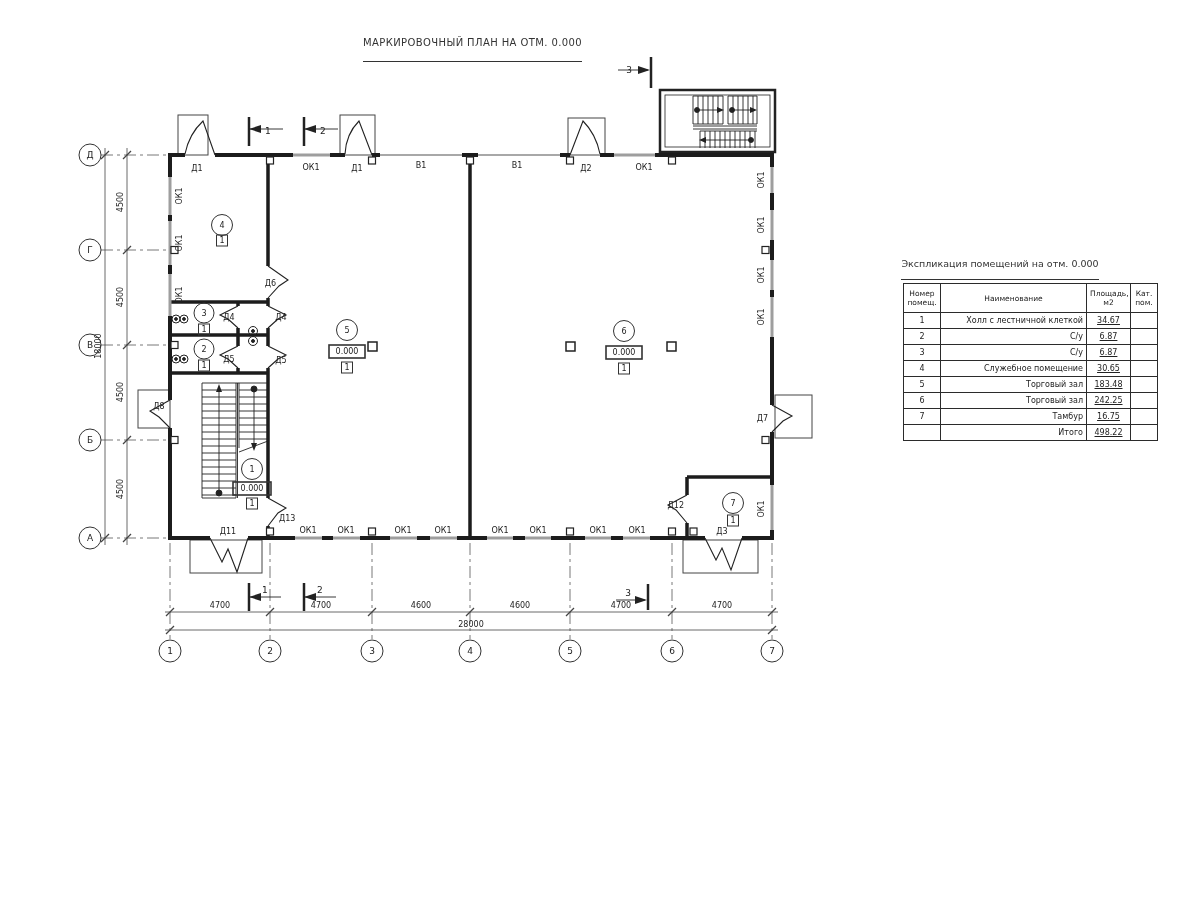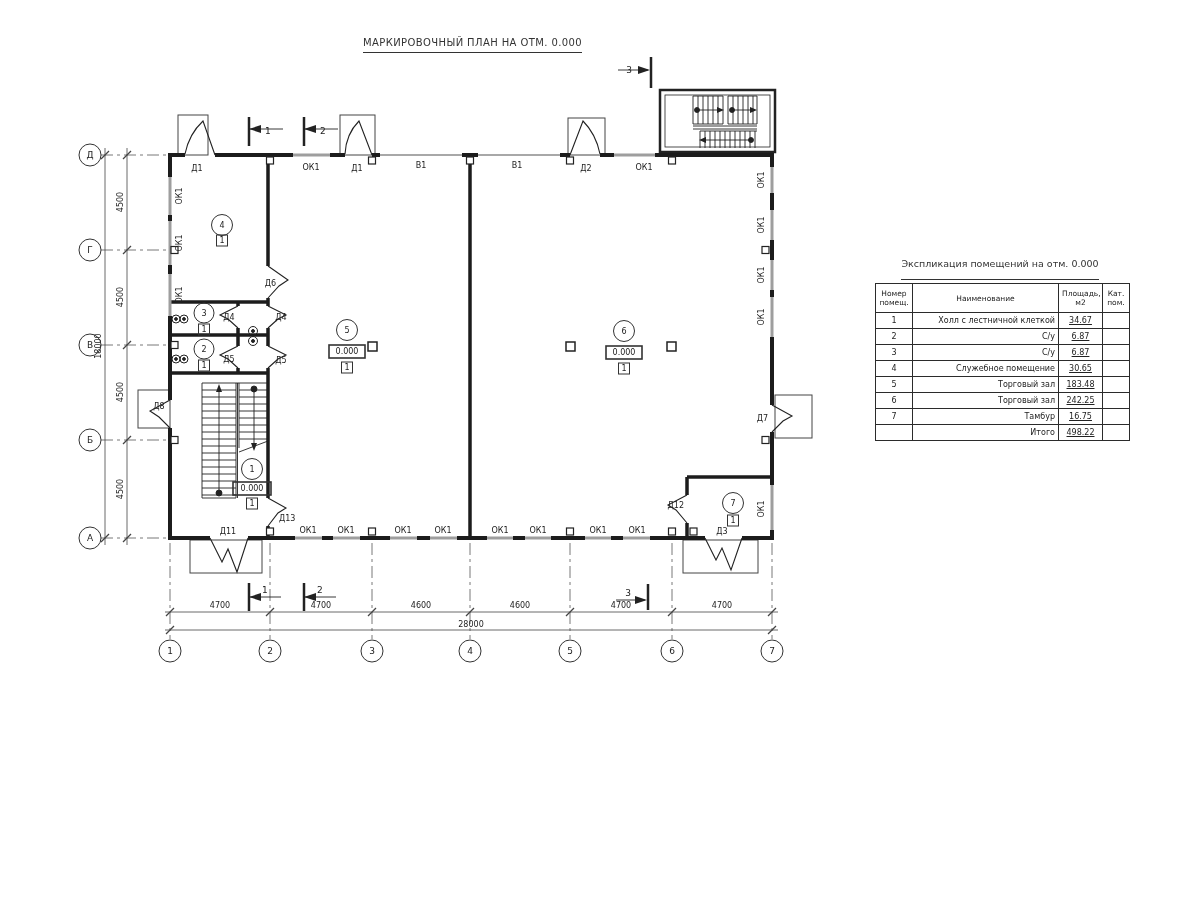--- a/index.html
+++ b/index.html
@@ -1,23 +1,23 @@
 <!DOCTYPE html>
 <html><head>
 <meta charset="utf-8">
 <style>
   html,body{margin:0;padding:0;background:#fff;}
   body{width:1200px;height:900px;position:relative;font-family:"DejaVu Sans",sans-serif;color:#222;}
   .canvas{position:absolute;inset:0;background:#fff;overflow:hidden;}
   svg{position:absolute;left:0;top:0;}
   .plan-title{position:absolute;left:300px;top:37px;width:345px;text-align:center;font-size:10px;letter-spacing:.4px;color:#333;}
-  .plan-title span{border-bottom:1px solid #333;padding-bottom:4px;}
+  .plan-title span{border-bottom:1px solid #333;padding-bottom:13px;}
   .expl-title{position:absolute;left:873px;top:258px;width:254px;text-align:center;font-size:9.5px;color:#333;}
   .expl-title span{border-bottom:1px solid #333;padding-bottom:10px;}
-  .expl-table{position:absolute;left:875px;top:283px;}
+  .expl-table{position:absolute;left:903px;top:283px;}
   .expl-table table{border-collapse:collapse;table-layout:fixed;width:254px;font-size:8px;color:#222;border:1.5px solid #2b2b2b;}
   .expl-table td,.expl-table th{border:1px solid #2b2b2b;padding:0 3px;overflow:hidden;}
   .expl-table th{font-weight:normal;font-size:7.5px;line-height:1.2;height:28px;}
   .expl-table td{height:15px;white-space:nowrap;}
   .c-num{text-align:center;}
   .c-name{text-align:right;}
   .c-area{text-align:center;text-decoration:underline;}
   .c-cat{text-align:center;}
   .total-lbl{text-align:right;padding-right:4px;}
   

